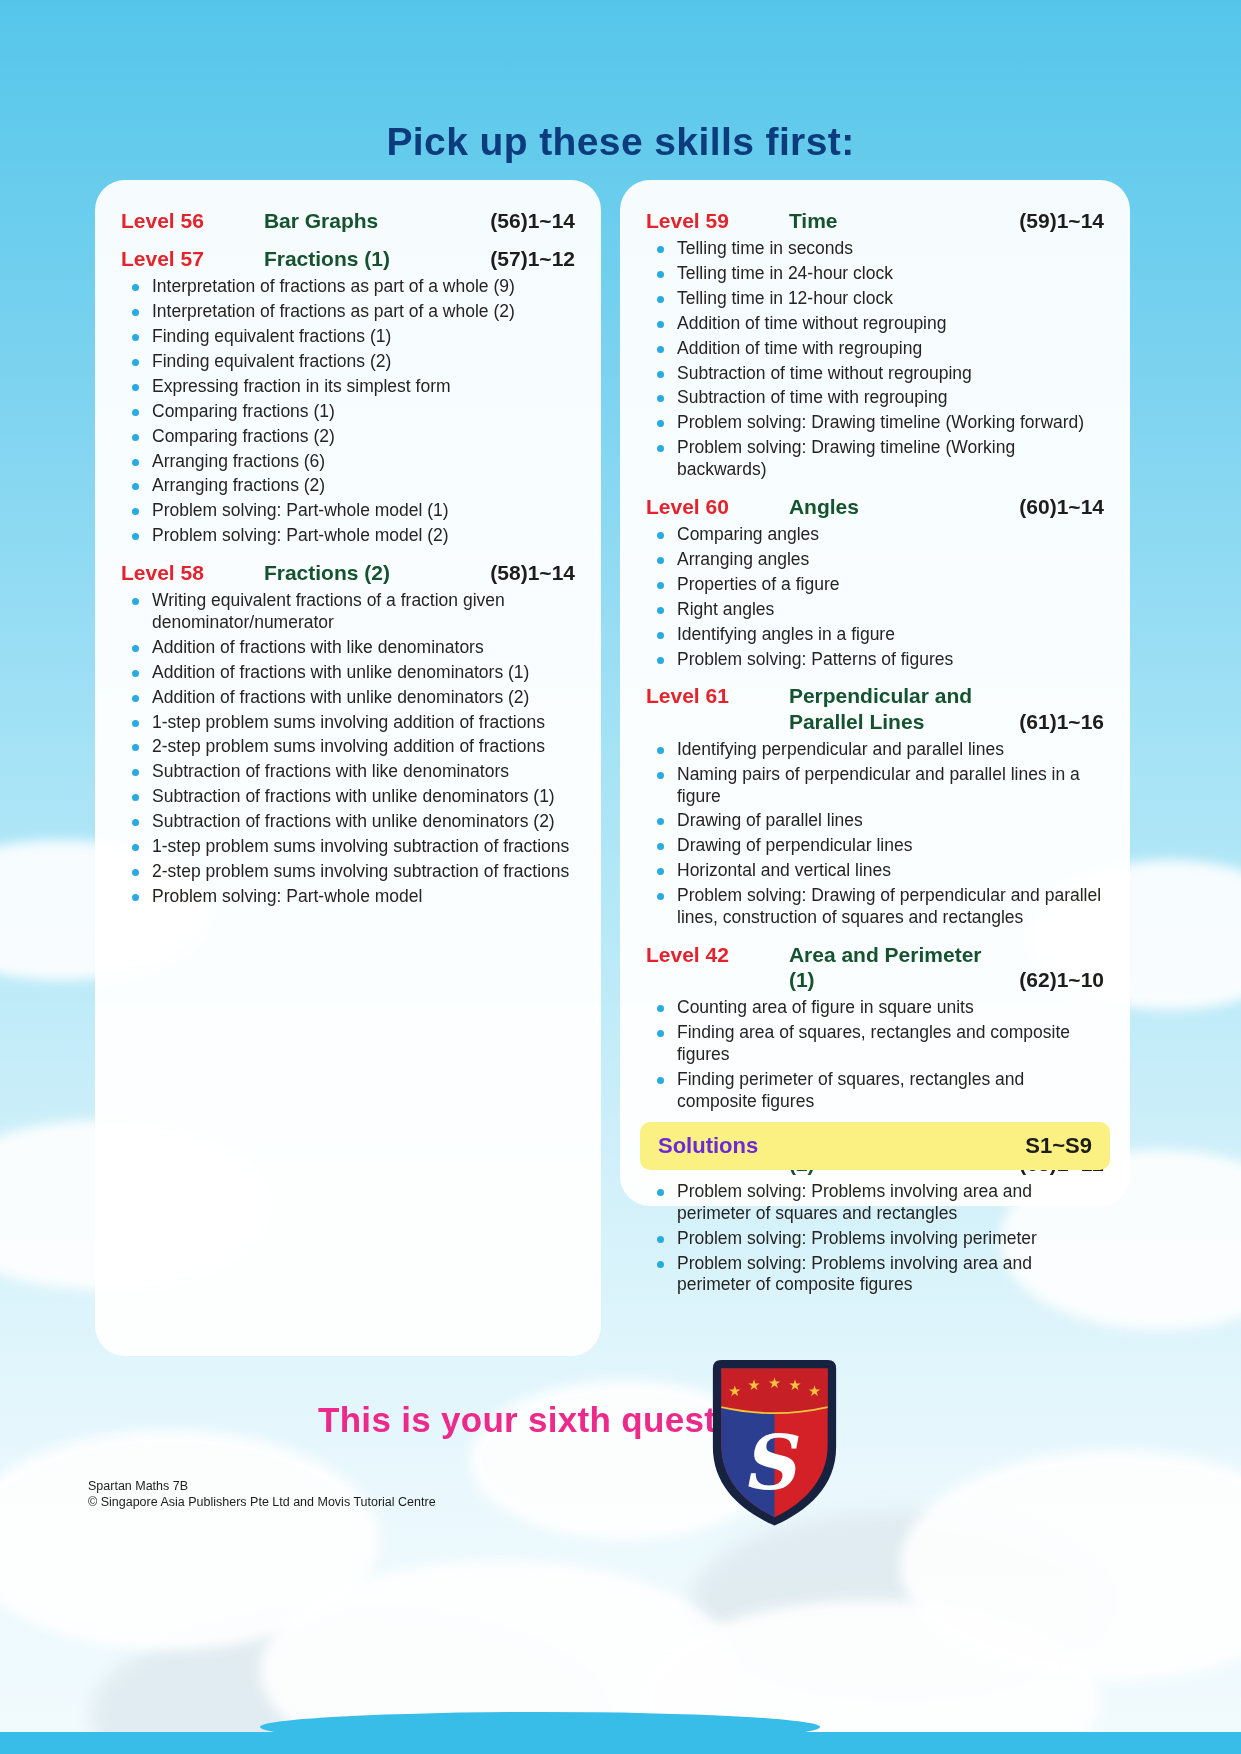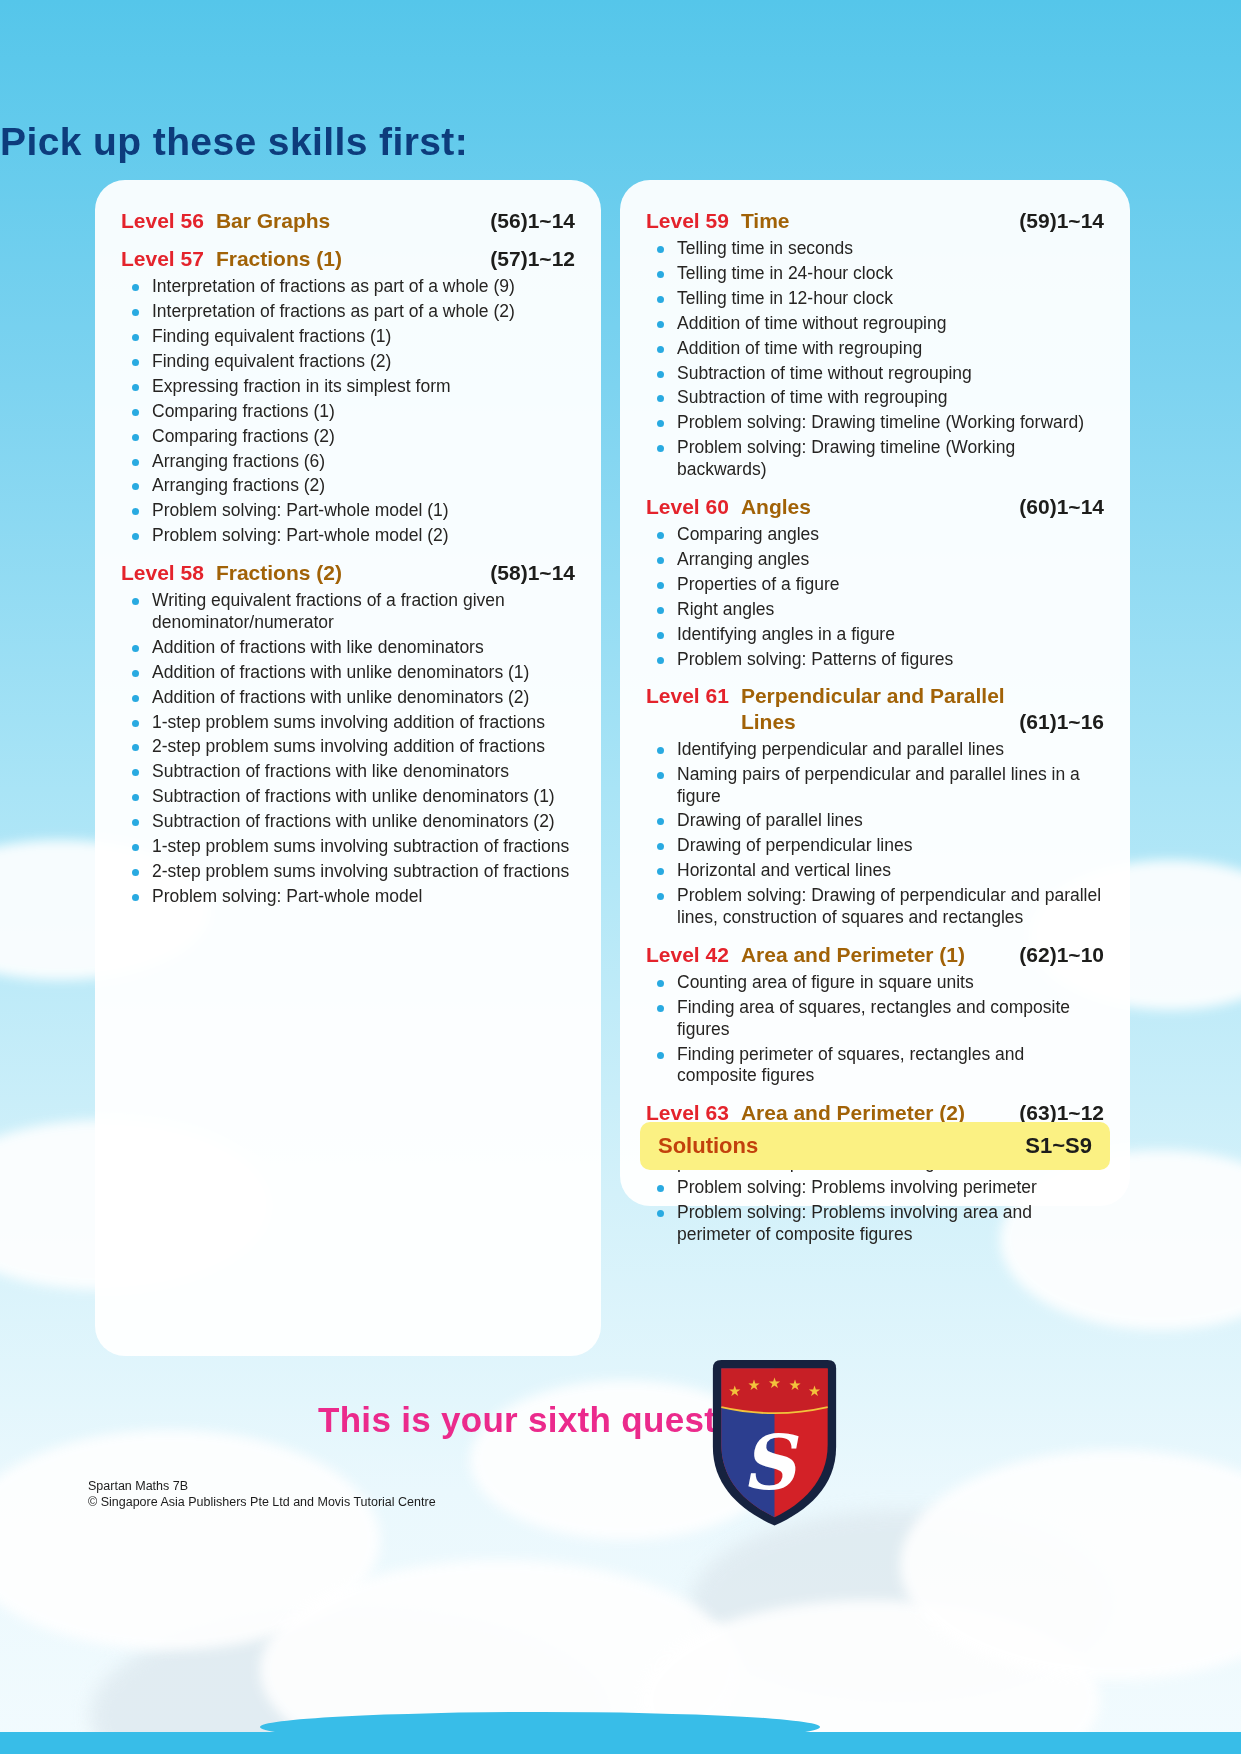--- a/index.html
+++ b/index.html
@@ -31,62 +31,62 @@
   .sea {
     position:absolute; left:0; right:0; bottom:0; height:22px;
     background:#38bde8; z-index:2;
   }
   .sea-bump {
     position:absolute; left:260px; bottom:12px; width:560px; height:30px;
     background:#38bde8; border-radius:50%; z-index:2;
   }
   .page-title {
     position:absolute; left:0; top:120px; width:100%;
-    text-align:left; z-index:3;
+    text-align:center; z-index:3;
     font-size:39px; font-weight:bold; letter-spacing:0.4px;
     color:#0d3c7c;
   }
   .panel {
     position:absolute; top:180px; z-index:3;
     background:rgba(255,255,255,0.94);
     border-radius:30px;
     padding:26px 26px 24px 26px;
   }
   .panel-left  { left:95px;  width:506px; height:1176px; }
   .panel-right { left:620px; width:510px; height:1026px; }
   .section-heading {
     display:flex; align-items:flex-start;
     font-size:21px; font-weight:bold; line-height:1.2;
     margin:13px 0 5px 0;
     color:#1d1d1b;
   }
   .skill-section:first-child .section-heading { margin-top:2px;align-items:flex-end; }
   .heading-level { color:#e4232c; white-space:nowrap; margin-right:12px; }
-  .heading-title { color:#a16207; flex:1; }
+  .heading-title { color:#14532d; flex:1;margin-left:48px; }
   .heading-range { color:#1d1d1b; white-space:nowrap; margin-left:10px; align-self:flex-end; }
   .skill-list { list-style:none; margin:2px 0 0 0; }
   .skill-item {
     position:relative; padding-left:31px;
     font-size:17.5px; line-height:1.25; color:#262422;
     margin:3px 0;
   }
   .dot {
     position:absolute; left:11px; top:8px;
     width:7px; height:7px; border-radius:50%;
     background:#29aae1;
   }
   .solutions-bar {
     position:absolute; left:20px; right:20px; bottom:36px;
     height:48px; border-radius:10px;
     background:#fbf183;
     display:flex; justify-content:space-between; align-items:center;
     padding:0 18px;
     font-size:22px; font-weight:bold;
   }
-  .solutions-label { color:#c2410c;text-align:right; }
+  .solutions-label { color:#6d28d9;text-align:right; }
   .solutions-range { color:#1d1d1b; }
   .quest-text {
     position:absolute; left:318px; top:1400px; z-index:3;
     font-size:35px; font-weight:bold; color:#eb2a8c; letter-spacing:0.3px;
   }
   .shield { position:absolute; left:702px; top:1354px; z-index:4; }
   .footer {
     position:absolute; left:88px; top:1478px; z-index:4;
     font-size:12.5px; line-height:16px; color:#1c1c1c;
   }

